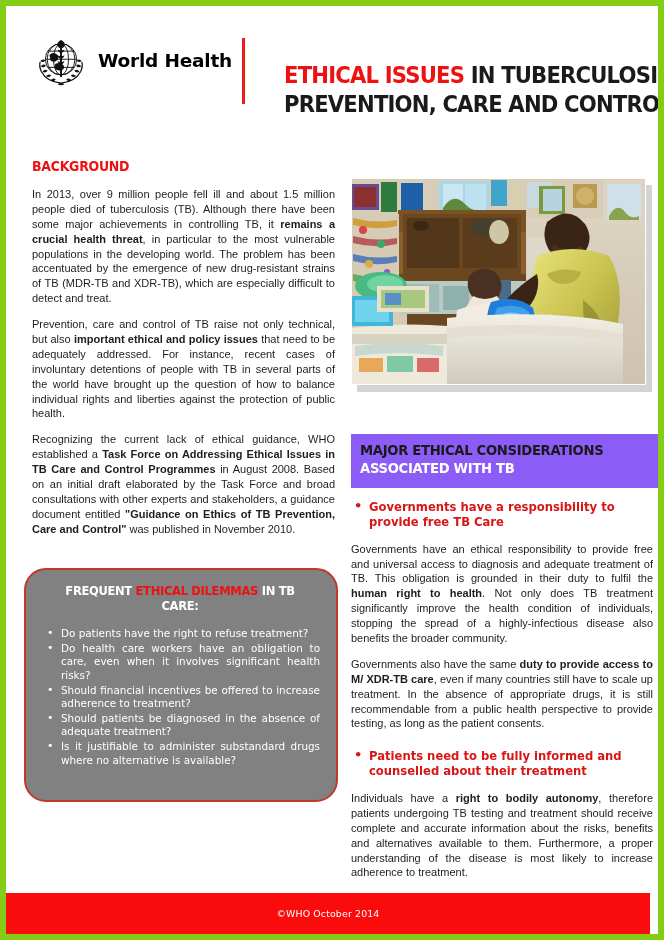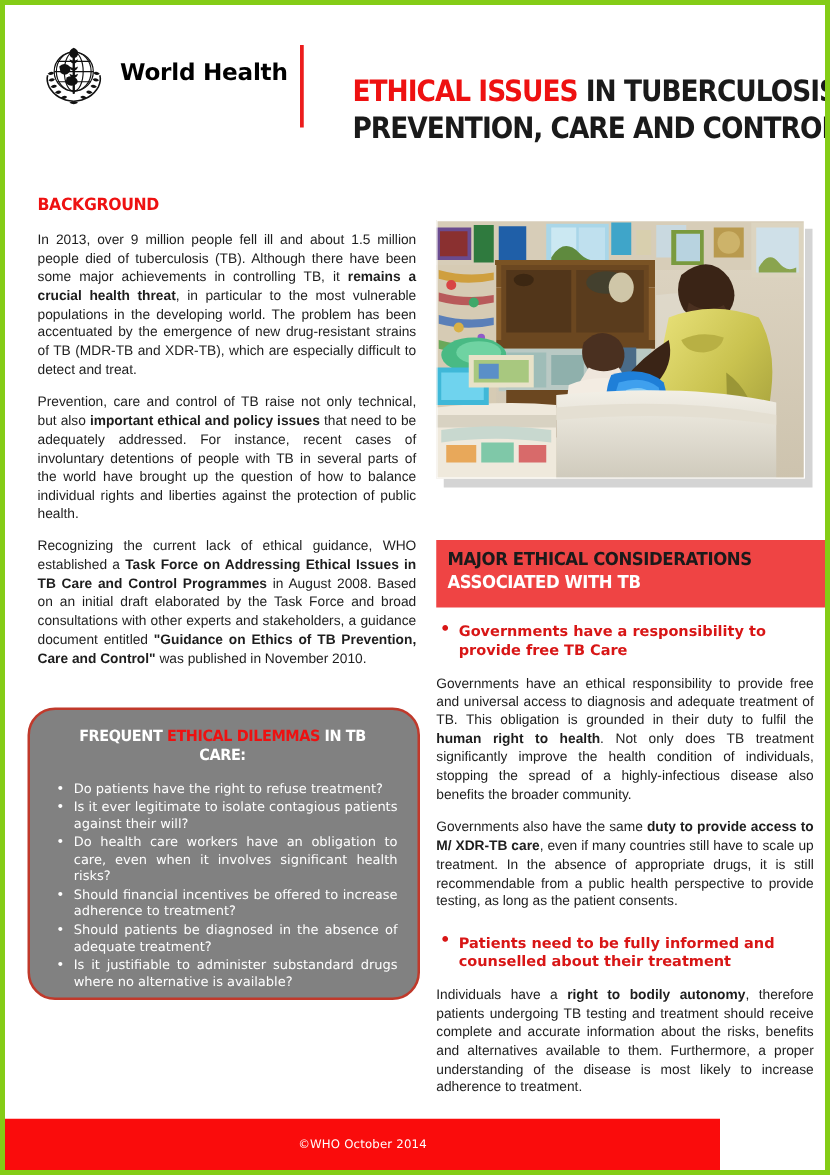--- a/index.html
+++ b/index.html
@@ -9,21 +9,21 @@
     height: 940px;
     background: #ffffff;
     font-family: "DejaVu Sans", "Liberation Sans", sans-serif;
   }
 
   .page {
     position: relative;
     width: 664px;
     height: 940px;
     background: #ffffff;
-    border: 4px solid #84cc16;
+    border: 6px solid #84cc16;
     overflow: hidden;
   }
 
   
   .header {
     position: absolute;
     left: 0; top: 0;
     width: 664px;
     height: 148px;
     display: flex;
@@ -165,21 +165,21 @@
     overflow: hidden;
   }
   .photo-frame svg { display: block; width: 100%; height: 100%; }
 
   .major-banner {
     position: absolute;
     left: 345px;
     top: 428px;
     width: 311px;
     height: 54px;
-    background: #ef4444;
+    background: #8b5cf6;
     padding: 7px 10px 0 9px;
   }
   .major-banner .l1,
   .major-banner .l2 {
     font-family: "DejaVu Sans", "Liberation Sans", sans-serif;
     font-weight: bold;
     font-size: 14.2px;
     line-height: 1.28;
     letter-spacing: -0.35px;
     transform: scaleX(0.93);
@@ -211,21 +211,21 @@
     left: 3px; top: -2px;
     font-size: 13px;
     color: #d81616;
   }
 
   
   .footer {
     position: absolute;
     left: 0;
     bottom: 0;
-    width: 572px;
+    width: 644px;
     height: 41px;
     background: #fa0c0c;
     display: flex;
     align-items: center;
     justify-content: center;
   }
   .footer-text {
     font-family: "DejaVu Sans", "Liberation Sans", sans-serif;
     font-size: 9.4px;
     color: #ffffff;
@@ -296,21 +296,20 @@
 
     <p class="body"><span>Prevention, care and control of TB raise not only technical, but also </span><b>important ethical and policy issues</b><span> that need to be adequately addressed. For instance, recent cases of involuntary detentions of people with TB in several parts of the world have brought up the question of how to balance individual rights and liberties against the protection of public health.</span></p>
 
     <p class="body"><span>Recognizing the current lack of ethical guidance, WHO established a </span><b>Task Force on Addressing Ethical Issues in TB Care and Control Programmes</b><span> in August 2008. Based on an initial draft elaborated by the Task Force and broad consultations with other experts and stakeholders, a guidance document entitled </span><b>"Guidance on Ethics of TB Prevention, Care and Control"</b><span> was published in November 2010.</span></p>
   </div>
 
   <div class="dilemma-box">
     <div class="dilemma-title"><span>FREQUENT </span><span class="hl">ETHICAL DILEMMAS</span><span> IN TB CARE:</span></div>
     <ul class="dilemma-list">
       <li>Do patients have the right to refuse treatment?</li>
-      <li>Is it ever legitimate to isolate contagious patients against their will?</li>
       <li>Do health care workers have an obligation to care, even when it involves significant health risks?</li>
       <li>Should financial incentives be offered to increase adherence to treatment?</li>
       <li>Should patients be  diagnosed in the absence of adequate treatment?</li>
       <li>Is it justifiable to administer substandard drugs where no alternative is available?</li>
     </ul>
   </div>
 
   <div class="photo-frame">
     <svg viewBox="0 0 295 207" preserveAspectRatio="none">
       <defs>

